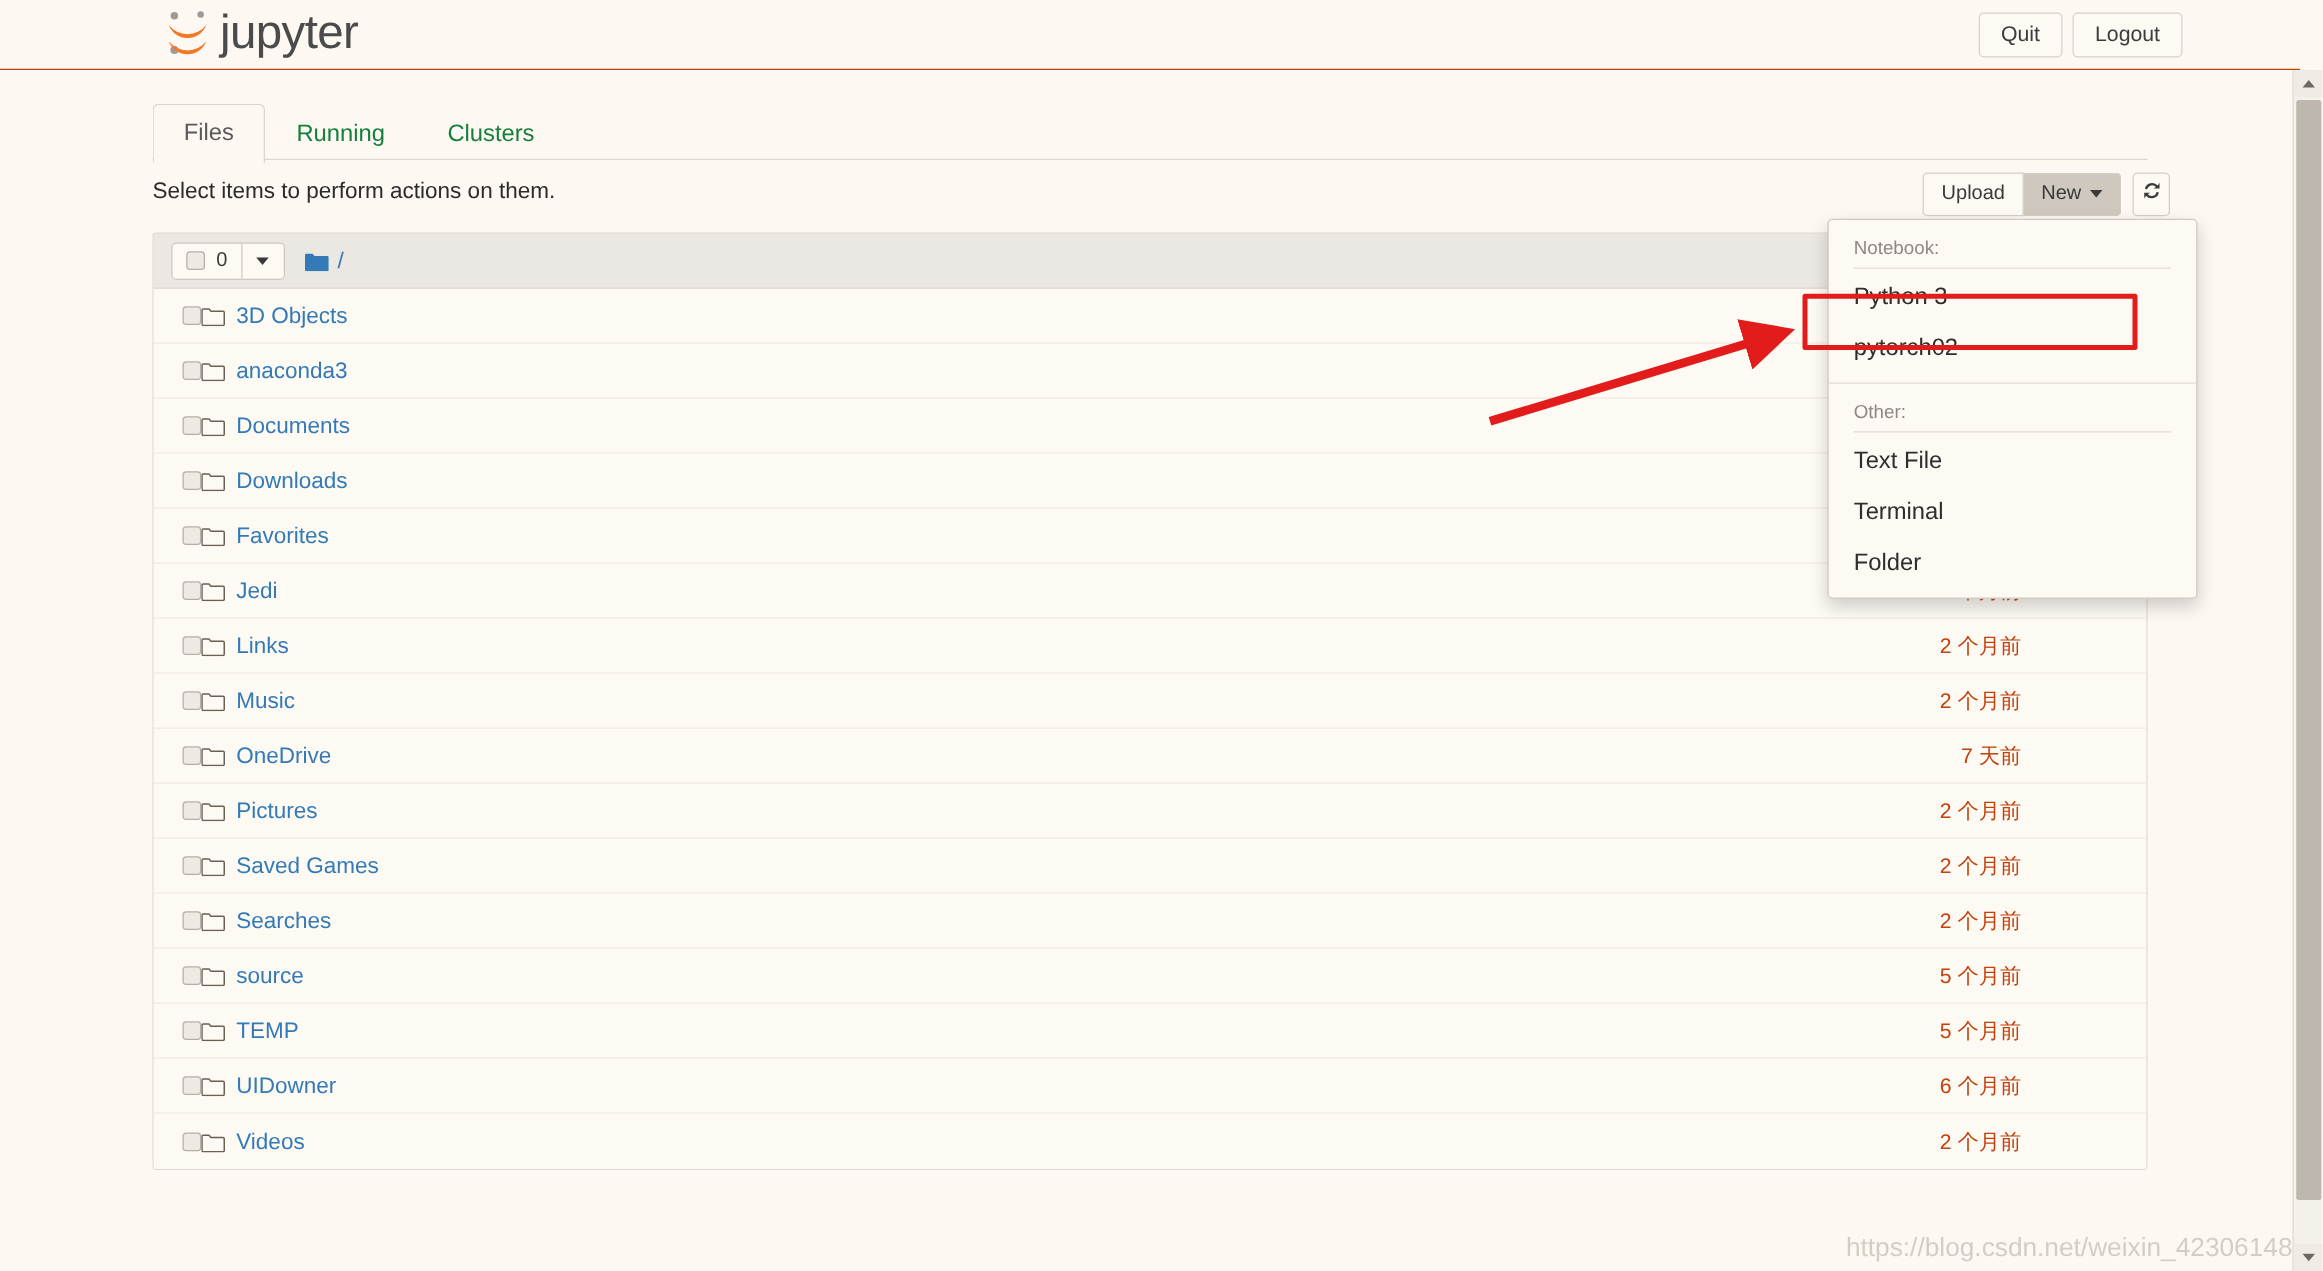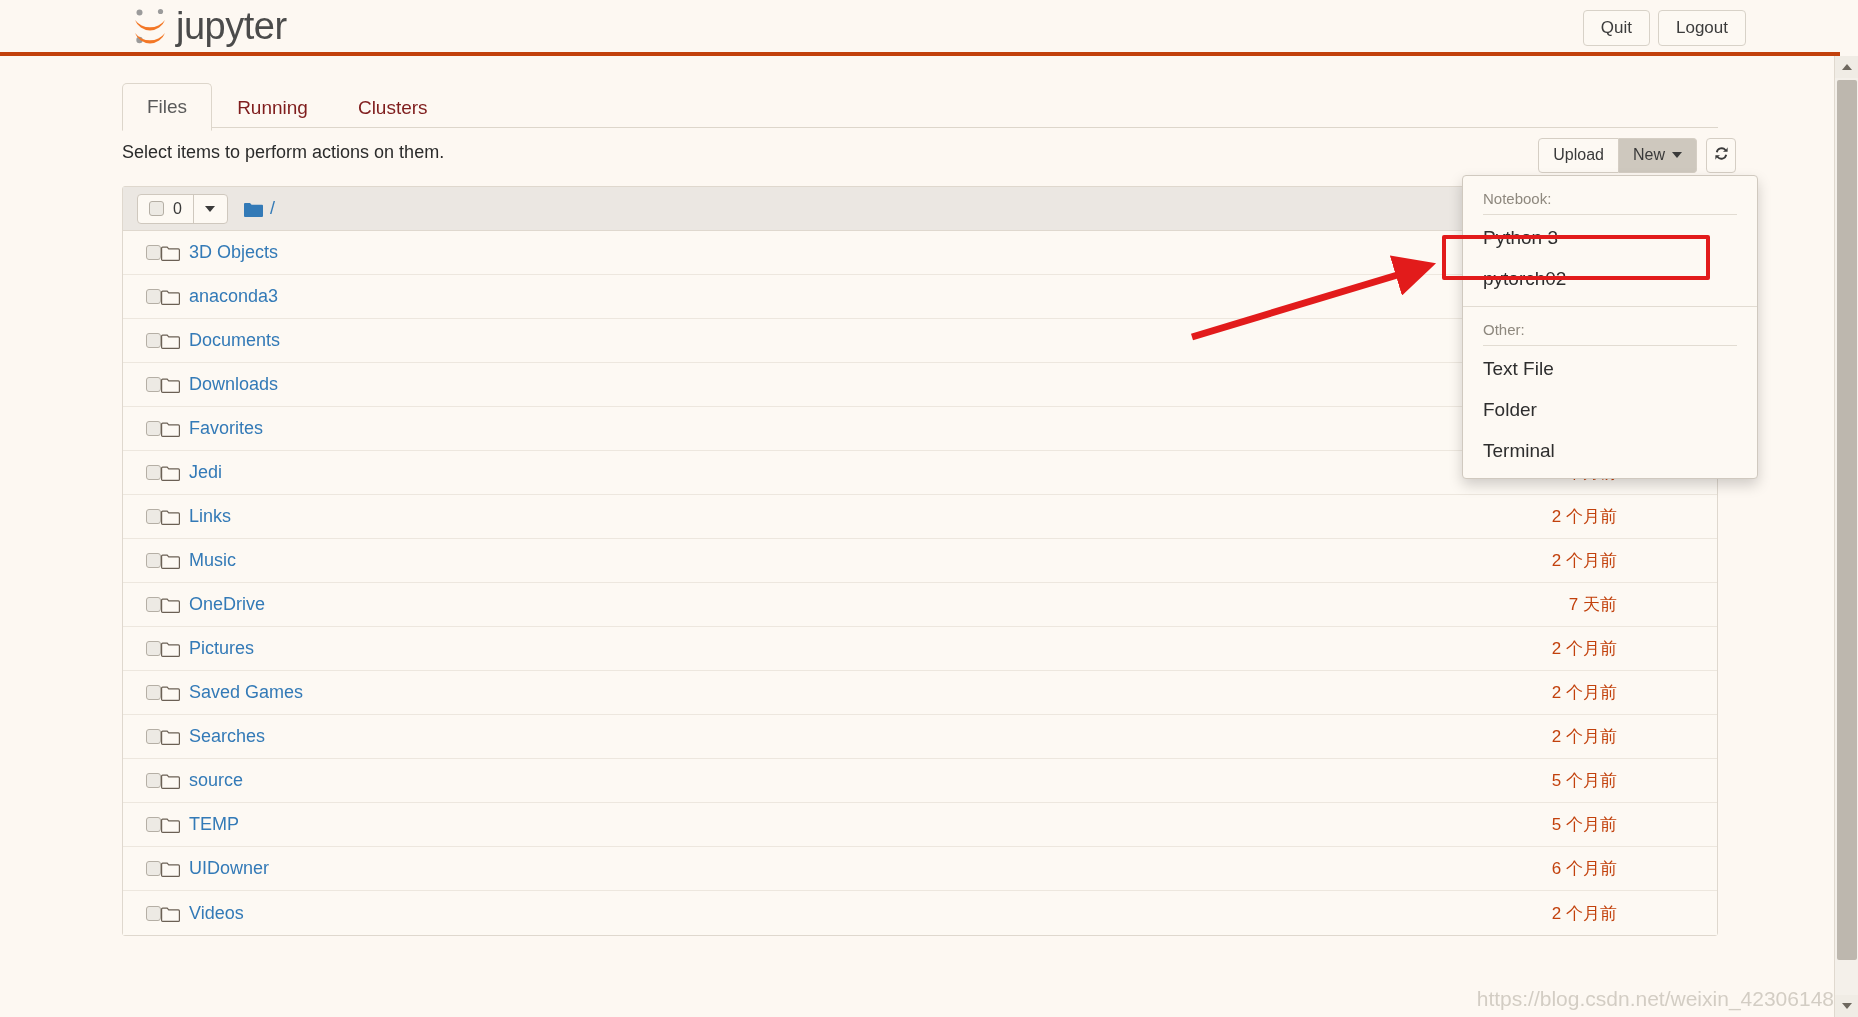--- a/index.html
+++ b/index.html
@@ -18,21 +18,21 @@
     background: #FDF8F2;
   }
 
   
   .header {
     position: absolute;
     left: 0; top: 0;
     width: 1840px;
     height: 56px;
     background: #FDF8F2;
-    border-bottom: 4px solid #c2410c;
+    border-bottom: 1px solid #c2410c;
   }
   .logo-wrap {
     position: absolute;
     left: 130px; top: 4px;
     display: flex;
     align-items: center;
     gap: 6px;
   }
   .logo-mark {
     width: 40px; height: 44px;
@@ -69,21 +69,21 @@
   .tabs {
     position: absolute;
     left: 122px; top: 82px;
     display: flex;
     align-items: flex-end;
     width: 1600px;
   }
   .tab {
     font-size: 19px;
     padding: 11px 24px;
-    color: #7f1d1d;
+    color: #15803d;
     cursor: pointer;
     border: 1px solid transparent;
     border-bottom: none;
     border-radius: 5px 5px 0 0;
     position: relative;
     top: 1px;
     line-height: 1.25;
   }
   .tab.active {
     color: #5A5A5A;
@@ -604,22 +604,22 @@
 
   <div class="newmenu">
     <div class="mhdr">Notebook:</div>
     <div class="mdiv"></div>
     <div class="mitem">Python 3</div>
     <div class="mitem">pytorch02</div>
     <div class="msep"></div>
     <div class="mhdr">Other:</div>
     <div class="mdiv"></div>
     <div class="mitem">Text File</div>
+    <div class="mitem">Terminal</div>
     <div class="mitem">Folder</div>
-    <div class="mitem">Terminal</div>
   </div>
 
   <div class="annot-box"></div>
   <svg class="annot-arrow">
     <defs>
       <marker id="ahead" markerWidth="6" markerHeight="6" refX="4.2" refY="3" orient="auto">
         <path d="M0,0 L6,3 L0,6 z" fill="#E21B1B"></path>
       </marker>
     </defs>
     <line x1="1192" y1="337" x2="1424" y2="267" stroke="#E21B1B" stroke-width="7" marker-end="url(#ahead)"></line>

